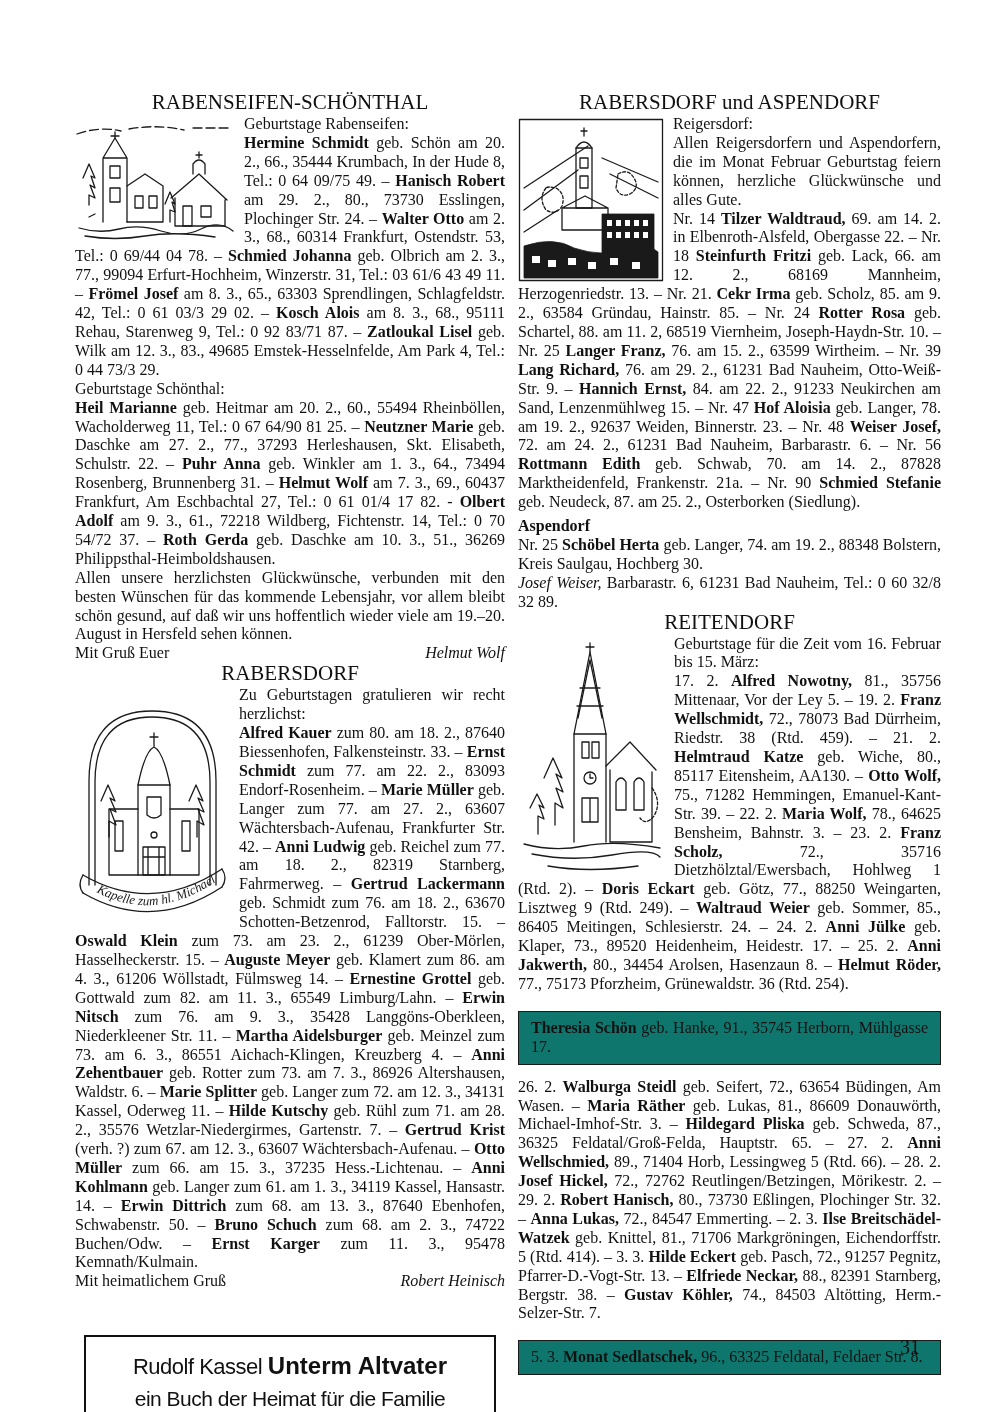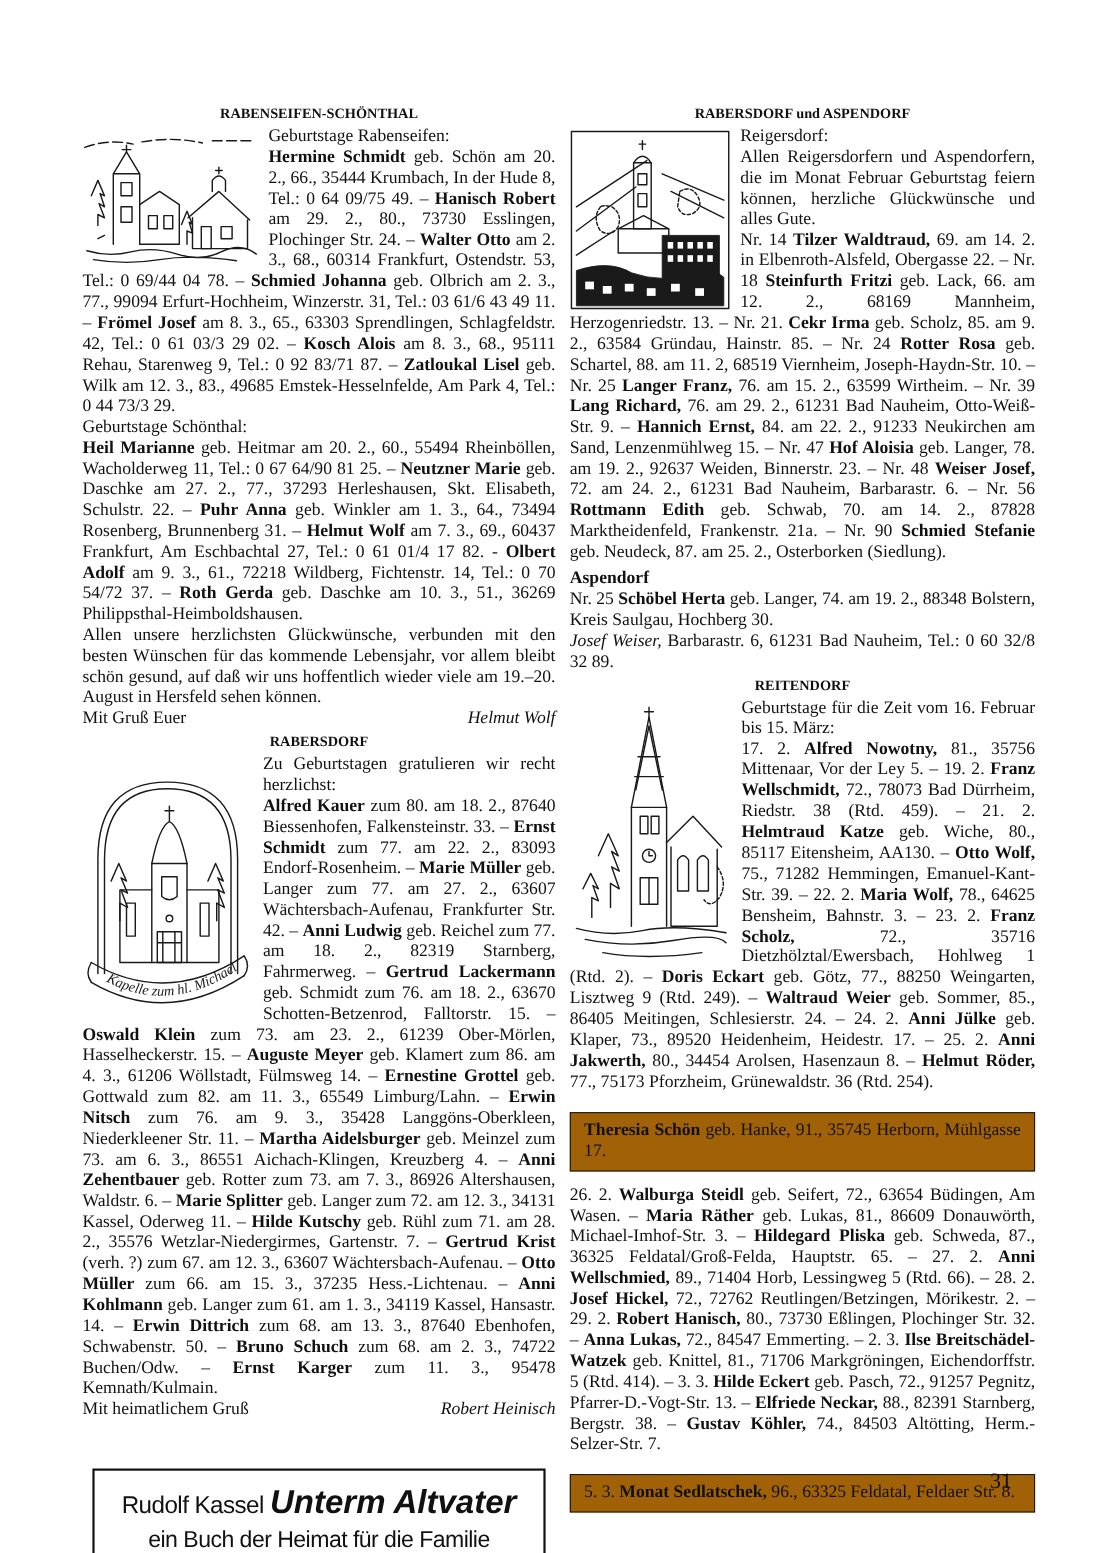--- a/index.html
+++ b/index.html
@@ -5,45 +5,45 @@
   html,body { margin:0; padding:0; background:#ffffff; }
   .page {
     position:relative; width:1000px; height:1412px; background:#ffffff;
     color:#111; font-family:"Liberation Serif","DejaVu Serif",serif;
     overflow:hidden;
   }
   .cols { position:absolute; left:75px; top:92px; width:866px; display:flex; gap:13px; }
   .col { width:430px; font-size:16px; line-height:18.9px; text-align:justify; }
   .col-r { width:423px; }
   h2.sec {
-    font-size:13px; line-height:21px; text-align:center;
-    margin:0 0 2px 0; font-weight:bold; clear:both;
+    font-size:21px; line-height:21px; text-align:center;
+    margin:0 0 2px 0; font-weight:normal; clear:both;
   }
   .mt1 { margin-top:11px; }
   .mt2 { margin-top:22px; }
   p { margin:0; }
   .bb { font-weight:bold; }
   .ii { font-style:italic; }
   .illu { float:left; margin:3px 9px 2px 0; }
   .illu svg { display:block; }
   .sig { display:flex; justify-content:space-between; clear:both;gap:48px; }
   .sig .it { font-style:italic; }
   .subhead { font-weight:bold; margin-top:5px; }
   .graybox {
-    clear:both; border:1.6px solid #1a1a1a; background:#a16207;
+    clear:both; border:1.6px solid #1a1a1a; background:#0f766e;
     padding:7px 12px; margin:17px 0 13px 0;
   }
   .adbox {
     clear:both; border:2.5px solid #111; margin:44px 9px 0 9px;
     padding:14px 4px 16px 4px; text-align:center;
     font-family:"Liberation Sans","DejaVu Sans",sans-serif;
     letter-spacing:-0.5px; white-space:nowrap; overflow:hidden;
   }
   .ad1 { font-size:22px; line-height:30px; }
-  .ad1 .t { font-style:italic; font-weight:bold; font-size:30px; letter-spacing:0; }
+  .ad1 .t { font-weight:bold; font-size:24px; letter-spacing:0; }
   .ad2 { font-size:21px; line-height:27px; margin-top:3px; }
   .pageno { position:absolute; right:80px; top:1336px; font-size:20px; }
   .sk { stroke:#1a1a1a; fill:none; stroke-width:1.3; stroke-linecap:round; stroke-linejoin:round; }
   .skd { stroke:#1a1a1a; fill:#1a1a1a; stroke-width:0.8; }
 </style>
 </head>
 <body>
 
 <div class="page">
   <div class="cols">

